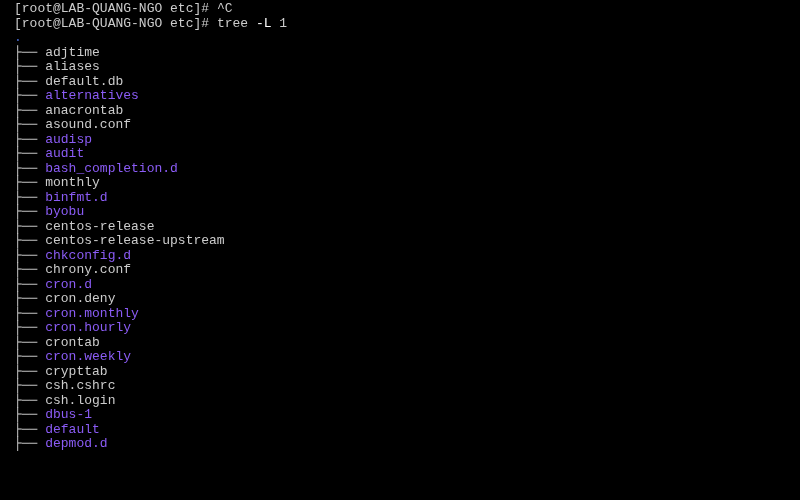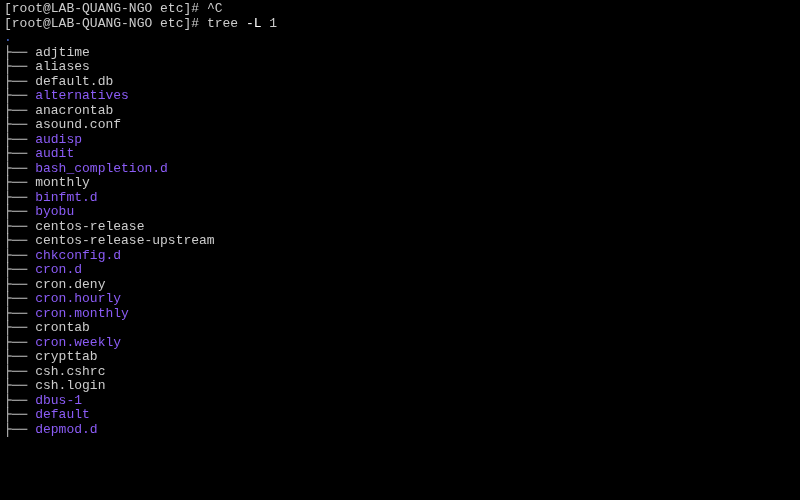--- a/index.html
+++ b/index.html
@@ -13,20 +13,21 @@
       font-family: 'Courier New', 'Consolas', monospace;
       font-size: 13px;
       line-height: 14.5px;
       width: 800px;
       height: 500px;
       overflow: hidden;
       padding: 2px 4px;
     }
     .line {
       white-space: pre;
+      margin-left: 10px;
     }
     .prompt-bracket { color: #cccccc; }
     .prompt-user { color: #cccccc; }
     .prompt-path { color: #cccccc; }
     .prompt-cmd { color: #cccccc; }
     .flag { color: #ffffff; }
     .tree-branch { color: #cccccc; }
     .tree-dir { color: #8b5cf6; }
     .tree-file { color: #cccccc; }
     .dot { color: #4466cc; }
@@ -46,24 +47,25 @@
     <div class="line"><span class="tree-branch">├── </span><span class="tree-file">asound.conf</span></div>
     <div class="line"><span class="tree-branch">├── </span><span class="tree-dir">audisp</span></div>
     <div class="line"><span class="tree-branch">├── </span><span class="tree-dir">audit</span></div>
     <div class="line"><span class="tree-branch">├── </span><span class="tree-dir">bash_completion.d</span></div>
     <div class="line"><span class="tree-branch">├── </span><span class="tree-file">monthly</span></div>
     <div class="line"><span class="tree-branch">├── </span><span class="tree-dir">binfmt.d</span></div>
     <div class="line"><span class="tree-branch">├── </span><span class="tree-dir">byobu</span></div>
     <div class="line"><span class="tree-branch">├── </span><span class="tree-file">centos-release</span></div>
     <div class="line"><span class="tree-branch">├── </span><span class="tree-file">centos-release-upstream</span></div>
     <div class="line"><span class="tree-branch">├── </span><span class="tree-dir">chkconfig.d</span></div>
+    <div class="line"><span class="tree-branch">├── </span><span class="tree-file">chrony.conf</span></div>
     <div class="line"><span class="tree-branch">├── </span><span class="tree-dir">cron.d</span></div>
     <div class="line"><span class="tree-branch">├── </span><span class="tree-file">cron.deny</span></div>
+    <div class="line"><span class="tree-branch">├── </span><span class="tree-dir">cron.monthly</span></div>
     <div class="line"><span class="tree-branch">├── </span><span class="tree-dir">cron.hourly</span></div>
-    <div class="line"><span class="tree-branch">├── </span><span class="tree-dir">cron.monthly</span></div>
     <div class="line"><span class="tree-branch">├── </span><span class="tree-file">crontab</span></div>
     <div class="line"><span class="tree-branch">├── </span><span class="tree-dir">cron.weekly</span></div>
     <div class="line"><span class="tree-branch">├── </span><span class="tree-file">crypttab</span></div>
     <div class="line"><span class="tree-branch">├── </span><span class="tree-file">csh.cshrc</span></div>
     <div class="line"><span class="tree-branch">├── </span><span class="tree-file">csh.login</span></div>
     <div class="line"><span class="tree-branch">├── </span><span class="tree-dir">dbus-1</span></div>
     <div class="line"><span class="tree-branch">├── </span><span class="tree-dir">default</span></div>
     <div class="line"><span class="tree-branch">├── </span><span class="tree-dir">depmod.d</span></div>
   </div>
 

